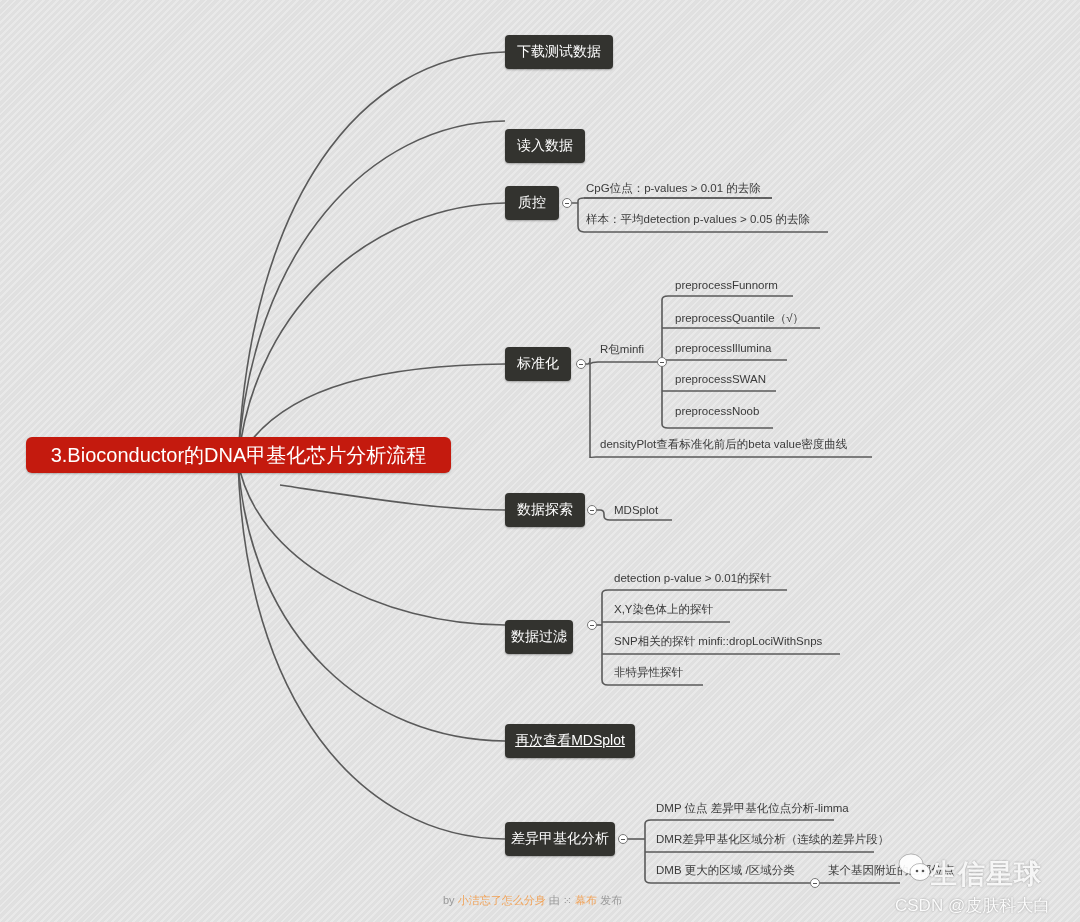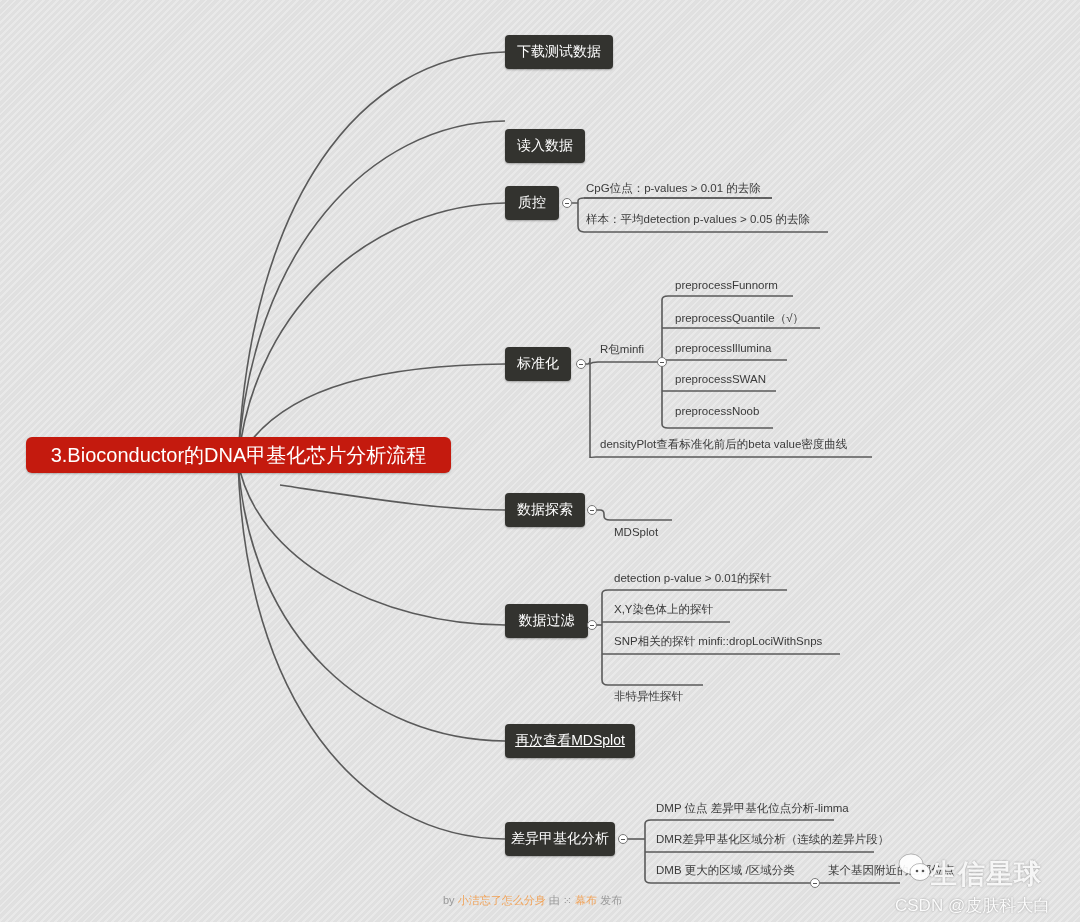--- a/index.html
+++ b/index.html
@@ -84,44 +84,44 @@
 <div class="root">3.Bioconductor的DNA甲基化芯片分析流程</div>
 
 <div class="branch" style="left:505px;top:35px;width:108px;">下载测试数据</div>
 <div class="branch" style="left:505px;top:88px;width:80px;margin-top:41px;">读入数据</div>
 <div class="branch" style="left:505px;top:186px;width:54px;">质控</div>
 <div class="toggle" style="left:562px;top:198px;"></div>
 <div class="branch" style="left:505px;top:347px;width:66px;">标准化</div>
 <div class="toggle" style="left:576px;top:359px;"></div>
 <div class="branch" style="left:505px;top:493px;width:80px;">数据探索</div>
 <div class="toggle" style="left:587px;top:505px;"></div>
-<div class="branch" style="left:505px;top:604px;width:83px;">数据过滤</div>
+<div class="branch" style="left:505px;top:620px;width:68px;">数据过滤</div>
 <div class="toggle" style="left:587px;top:620px;"></div>
 <div class="branch" style="left:505px;top:724px;width:130px;text-decoration:underline;">再次查看MDSplot</div>
 <div class="branch" style="left:505px;top:822px;width:110px;">差异甲基化分析</div>
 <div class="toggle" style="left:618px;top:834px;"></div>
 
 <div class="leaf" style="left:586px;top:181px;">CpG位点：p-values &gt; 0.01 的去除</div>
 <div class="leaf" style="left:586px;top:212px;">样本：平均detection p-values &gt; 0.05 的去除</div>
 
 <div class="leaf" style="left:600px;top:342px;">R包minfi</div>
 <div class="toggle" style="left:657px;top:357px;"></div>
 <div class="leaf" style="left:675px;top:279px;">preprocessFunnorm</div>
 <div class="leaf" style="left:675px;top:311px;text-align:right;">preprocessQuantile（√）</div>
 <div class="leaf" style="left:675px;top:342px;">preprocessIllumina</div>
 <div class="leaf" style="left:675px;top:373px;">preprocessSWAN</div>
 <div class="leaf" style="left:675px;top:405px;">preprocessNoob</div>
 <div class="leaf" style="left:600px;top:437px;">densityPlot查看标准化前后的beta value密度曲线</div>
 
-<div class="leaf" style="left:614px;top:504px;margin-top:22px;">MDSplot</div>
+<div class="leaf" style="left:614px;top:504px;">MDSplot</div>
 
 <div class="leaf" style="left:614px;top:571px;">detection p-value &gt; 0.01的探针</div>
 <div class="leaf" style="left:614px;top:602px;">X,Y染色体上的探针</div>
 <div class="leaf" style="left:614px;top:634px;">SNP相关的探针 minfi::dropLociWithSnps</div>
-<div class="leaf" style="left:614px;top:665px;margin-top:24px;">非特异性探针</div>
+<div class="leaf" style="left:614px;top:665px;">非特异性探针</div>
 
 <div class="leaf" style="left:656px;top:801px;">DMP 位点 差异甲基化位点分析-limma</div>
 <div class="leaf" style="left:656px;top:832px;">DMR差异甲基化区域分析（连续的差异片段）</div>
 <div class="leaf" style="left:656px;top:863px;">DMB 更大的区域 /区域分类</div>
 <div class="toggle" style="left:810px;top:878px;"></div>
 <div class="leaf" style="left:828px;top:863px;">某个基因附近的全部位点</div>
 
 <div class="footer">
   <span>by</span>
   <span class="o">小洁忘了怎么分身</span>

